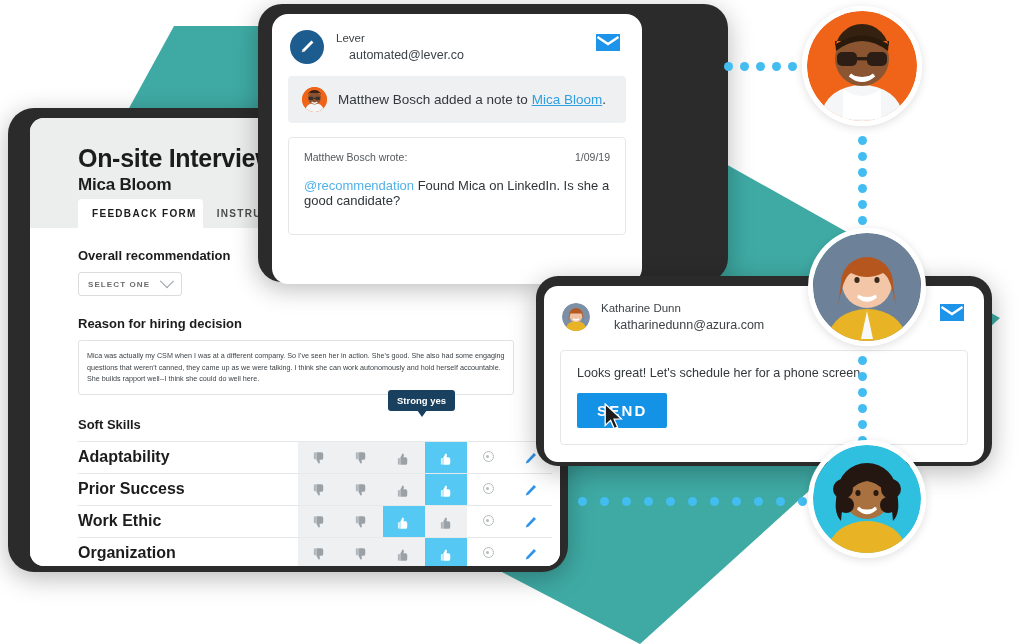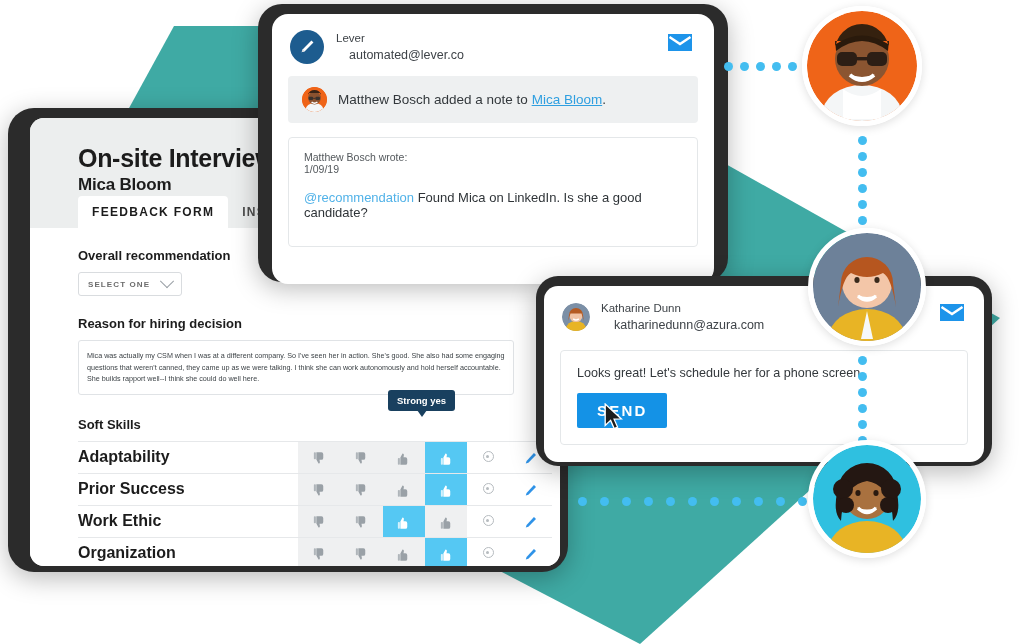--- a/index.html
+++ b/index.html
@@ -46,22 +46,22 @@
   .lc-title{
     font-size:25px;font-weight:bold;color:#1c1c1c;
     margin:0 0 2px 48px;letter-spacing:-.3px;
   }
   .lc-sub{
     font-size:17px;font-weight:bold;color:#1c1c1c;
     margin:0 0 12px 48px;letter-spacing:-.2px;
   }
   .lc-tabs{position:absolute;left:48px;bottom:0;display:flex;align-items:flex-end;}
   .lc-tab{
-    font-size:12px;font-weight:bold;letter-spacing:1.3px;
-    color:#4c4c4c;padding:9px 14px 9px 14px;
+    font-size:10px;font-weight:bold;letter-spacing:1.3px;
+    color:#4c4c4c;padding:9px 6px 9px 14px;
   }
   .lc-tab.active{background:#ffffff;color:#1c1c1c;border-radius:4px 4px 0 0;}
 
   .lc-body{padding:20px 0 0 48px;background:#fff;}
   .lbl{font-size:13px;font-weight:bold;color:#1c1c1c;margin:0 0 9px 0;}
   .selbox{
     display:inline-flex;align-items:center;gap:12px;
     border:1px solid #d9dcdf;border-radius:3px;
     padding:6px 9px;background:#fff;
   }
@@ -104,21 +104,21 @@
     font-size:9.5px;font-weight:bold;padding:5px 9px;z-index:40;
   }
   .tip:after{
     content:"";position:absolute;left:50%;margin-left:-5px;bottom:-6px;
     border-left:5px solid transparent;border-right:5px solid transparent;
     border-top:7px solid #19405f;
   }
 
   
   #topFrame{left:258px;top:4px;width:470px;height:278px;border-radius:24px;}
-  #topCard{left:14px;top:10px;width:442px;height:270px;border-radius:16px;}
+  #topCard{left:14px;top:10px;width:370px;height:270px;border-radius:16px;}
   .mail-head{display:flex;align-items:center;padding:16px 18px 12px 18px;position:relative;}
   .lever-logo{
     width:34px;height:34px;border-radius:50%;background:#1d5c8f;
     display:flex;align-items:center;justify-content:center;flex:none;margin-right:12px;
   }
   .from-name{font-size:11.5px;color:#3e4348;line-height:1.45;}
   .from-mail{font-size:12.5px;color:#3e4348;line-height:1.35;margin-left:13px;}
   .env{position:absolute;right:22px;top:20px;width:24px;height:17px;}
 
   .note-banner{
@@ -126,21 +126,21 @@
     display:flex;align-items:center;gap:11px;padding:11px 14px;
   }
   .av-sm{width:25px;height:25px;border-radius:50%;flex:none;overflow:hidden;position:relative;}
   .note-banner .txt{font-size:13.5px;color:#33383c;}
   .lnk{color:#2f9fe0;text-decoration:underline;}
 
   .note-box{
     margin:14px 16px 0 16px;border:1px solid #e4e7e9;border-radius:4px;
     padding:13px 15px 26px 15px;
   }
-  .note-row{display:flex;justify-content:space-between;font-size:10.5px;color:#53585c;flex-direction:column;}
+  .note-row{display:flex;justify-content:space-between;font-size:10.5px;color:#53585c;}
   .note-body{margin-top:15px;font-size:13px;color:#2f3438;}
   .ment{color:#51b2e8;}
 
   .note-foot{
     margin:9px 16px 0 0;text-align:right;font-size:8.6px;color:#6b7276;line-height:1.45;
   }
 
   
   #botFrame{left:536px;top:276px;width:456px;height:190px;border-radius:22px;}
   #botCard{left:8px;top:10px;width:440px;height:176px;border-radius:14px;}

